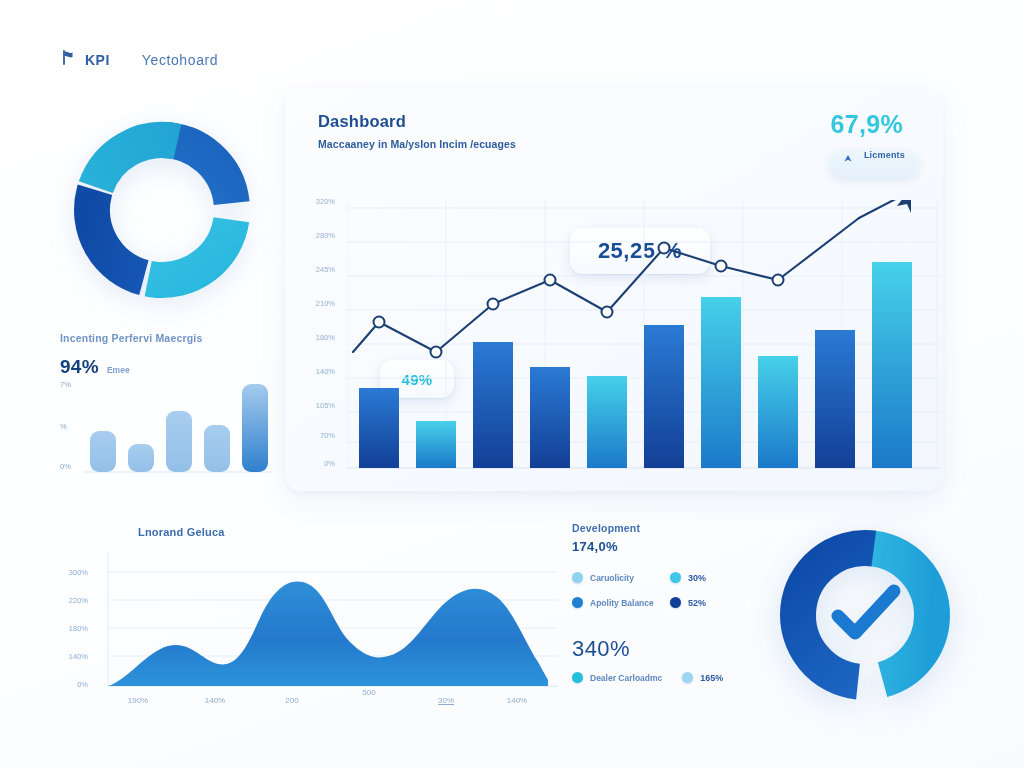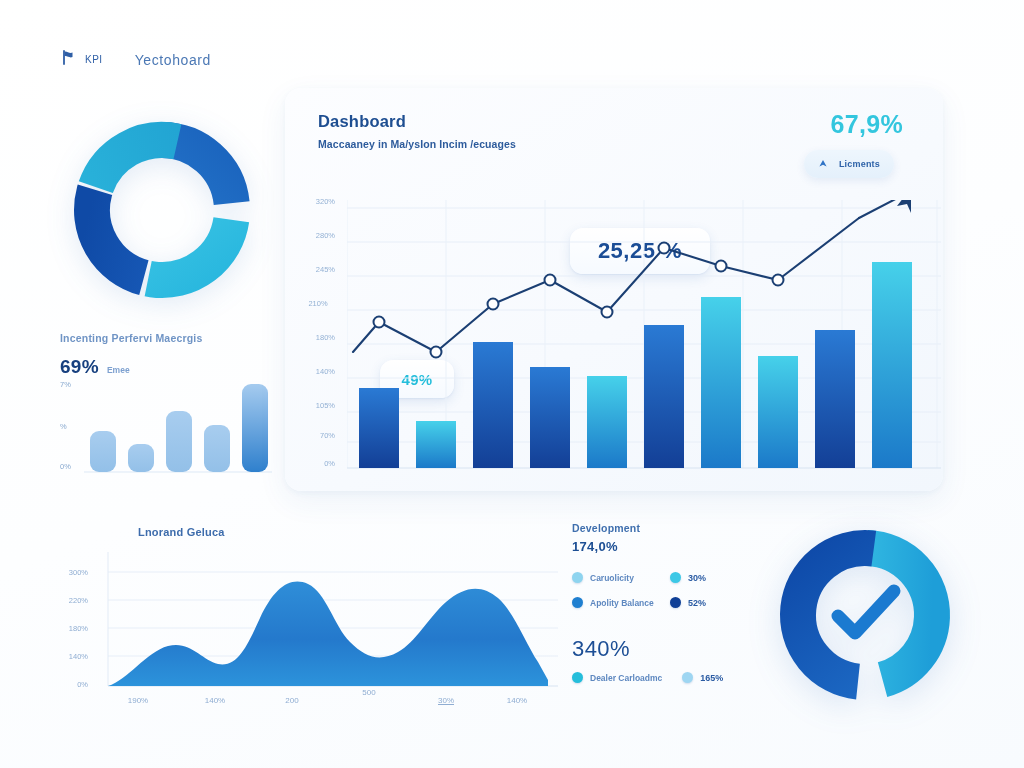--- a/index.html
+++ b/index.html
@@ -23,22 +23,22 @@
     position: absolute;
     left: 62px;
     top: 50px;
     display: flex;
     align-items: center;
     gap: 10px;
     color: #2b5ea8;
     filter: blur(0.35px);
   }
   .header .kpi-word {
-    font-size: 10px;
-    font-weight: 400;
+    font-size: 14px;
+    font-weight: 700;
     letter-spacing: 0.5px;
     color: #2f5fa6;
   }
   .header .brand-word {
     font-size: 14px;
     font-weight: 400;
     letter-spacing: 0.6px;
     color: #3b6cae;
     margin-left: 22px;
     opacity: .92;
@@ -180,29 +180,29 @@
     position: absolute;
     right: 40px;
     top: 22px;
     font-size: 25px;
     font-weight: 700;
     color: #33c6de;
     letter-spacing: .3px;
   }
   .tag-pill {
     position: absolute;
-    right: 49px;
+    right: 24px;
     top: 62px;
     height: 28px;
     padding: 0 14px;
     border-radius: 14px;
     background: linear-gradient(180deg,#eef6fd 0%,#e4f0fb 100%);
     box-shadow: 0 3px 9px rgba(50,100,175,.10);
     display: flex;
-    align-items: center;
+    align-items: flex-start;
     gap: 11px;
   }
   .tag-pill .tag-text {
     font-size: 9px;
     font-weight: 700;
     color: #2e62a8;
     filter: blur(0.6px);
     letter-spacing: .2px;
   }
   .chart-area {
@@ -379,21 +379,21 @@
         <circle r="70" stroke="url(#segC)" stroke-dasharray="112 328" stroke-dashoffset="0" transform="rotate(-87) rotate(192)"></circle>
 
         <circle r="70" stroke="url(#segD)" stroke-dasharray="102 338" stroke-dashoffset="0" transform="rotate(-87) rotate(286)"></circle>
       </g>
     </svg>
   </div>
 
   <div class="mini-panel">
     <div class="mini-title">Incenting Perfervi Maecrgis</div>
     <div class="mini-value-row">
-      <span class="mini-value">69%</span>
+      <span class="mini-value">94%</span>
       <span class="mini-sub">Emee</span>
     </div>
     <div class="mini-chart">
       <span class="mini-ylab" style="left:0; top:4px;">7%</span>
       <span class="mini-ylab" style="left:0; top:46px;">%</span>
       <span class="mini-ylab" style="left:0; top:86px;">0%</span>
       <svg width="215" height="106" viewBox="0 0 215 106" style="position:absolute;left:0;top:0;">
         <defs>
           <linearGradient id="miniBar" x1="0" y1="0" x2="0" y2="1">
             <stop offset="0%" stop-color="#a8cdef"></stop>
@@ -436,21 +436,21 @@
 
     <div class="badge-pill pill-mini">
       <span class="pill-text">49%</span>
     </div>
 
     <div class="chart-area">
 
       <span class="axis-ylab" style="width:34px; left:0;  top:-3px;">320%</span>
       <span class="axis-ylab" style="width:34px; left:0;  top:31px;">280%</span>
       <span class="axis-ylab" style="width:34px; left:0;  top:65px;">245%</span>
-      <span class="axis-ylab" style="width:34px; left:0;  top:99px;text-align:center;">210%</span>
+      <span class="axis-ylab" style="width:34px; left:0;  top:99px;">210%</span>
       <span class="axis-ylab" style="width:34px; left:0;  top:133px;">180%</span>
       <span class="axis-ylab" style="width:34px; left:0;  top:167px;">140%</span>
       <span class="axis-ylab" style="width:34px; left:0;  top:201px;">105%</span>
       <span class="axis-ylab" style="width:34px; left:0;  top:231px;">70%</span>
       <span class="axis-ylab" style="width:34px; left:0;  top:259px;">0%</span>
 
       <svg width="594" height="278" viewBox="0 0 594 278" style="position:absolute; left:46px; top:0;">
         <defs>
           <linearGradient id="barDark" x1="0" y1="0" x2="0" y2="1">
             <stop offset="0%" stop-color="#2a7ad4"></stop>

